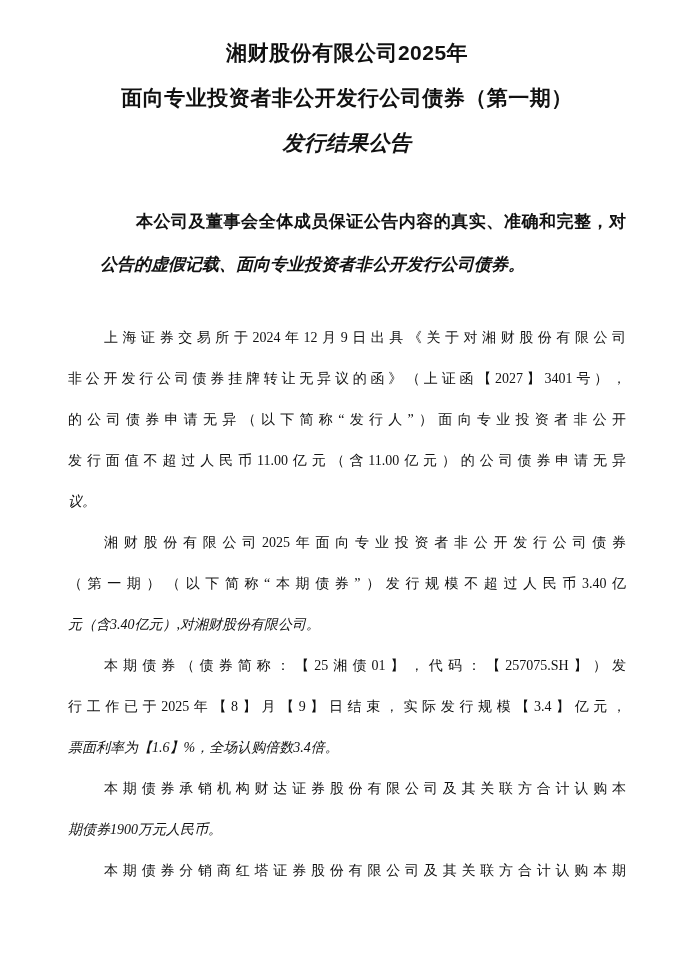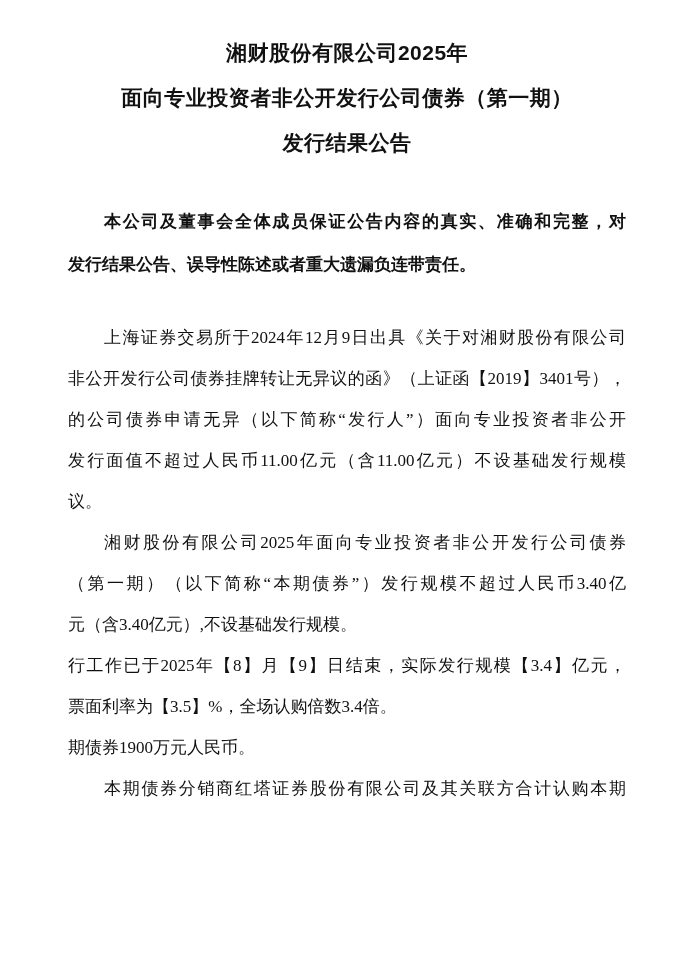--- a/index.html
+++ b/index.html
@@ -14,21 +14,21 @@
     width: 692px; height: 719px;
     padding: 30px 66px 0 68px;
     color: #111111;
   }
   
   .line {
     text-align: justify;
     text-align-last: justify;
     white-space: normal;
   }
-  .line.last { text-align-last: left; }
+  .line.last { text-align-last: left; font-style: italic; }
   .line.first { padding-left: 36px; }
 
   
   .title {
     font-family: "Liberation Sans", "DejaVu Sans", sans-serif;
     font-weight: 700;
     font-size: 21px;
     letter-spacing: 0.5px;
   }
   .title .line, .title .line.first, .title .line.last {
@@ -38,63 +38,65 @@
     padding-left: 0;
   }
 
   
   .disclaimer {
     margin-top: 35px;
     font-family: "Liberation Sans", "DejaVu Sans", sans-serif;
     font-weight: 700;
     font-size: 17px;
   }
-  .disclaimer .line { line-height: 43px; }
+  .disclaimer .line { line-height: 43px; margin-left: 32px; }
 
   
   .bodytext {
     margin-top: 31px;
-    font-size: 17px;
+    font-size: 14px;
   }
   .bodytext .line { line-height: 41px; }
 </style>
 </head>
 <body>
 
 <div class="page">
 
   <div class="title">
       <div class="line">湘财股份有限公司2025年</div>
       <div class="line">面向专业投资者非公开发行公司债券（第一期）</div>
       <div class="line last">发行结果公告</div>
     </div>
 
   <div class="disclaimer">
       <div class="line first">本公司及董事会全体成员保证公告内容的真实、准确和完整，对</div>
-      <div class="line last">发行结果公告、误导性陈述或者重大遗漏负连带责任。</div>
+      <div class="line last">公告的虚假记载、面向专业投资者非公开发行公司债券。</div>
     </div>
 
   <div class="bodytext">
     <div class="para">
         <div class="line first">上海证券交易所于2024年12月9日出具《关于对湘财股份有限公司</div>
-        <div class="line">非公开发行公司债券挂牌转让无异议的函》（上证函【2019】3401号），</div>
+        <div class="line">非公开发行公司债券挂牌转让无异议的函》（上证函【2027】3401号），</div>
         <div class="line">的公司债券申请无异（以下简称“发行人”）面向专业投资者非公开</div>
-        <div class="line">发行面值不超过人民币11.00亿元（含11.00亿元）不设基础发行规模</div>
+        <div class="line">发行面值不超过人民币11.00亿元（含11.00亿元）的公司债券申请无异</div>
         <div class="line last">议。</div>
       </div>
     <div class="para">
         <div class="line first">湘财股份有限公司2025年面向专业投资者非公开发行公司债券</div>
         <div class="line">（第一期）（以下简称“本期债券”）发行规模不超过人民币3.40亿</div>
-        <div class="line last">元（含3.40亿元）,不设基础发行规模。</div>
+        <div class="line last">元（含3.40亿元）,对湘财股份有限公司。</div>
       </div>
     <div class="para">
+        <div class="line first">本期债券（债券简称：【25湘债01】，代码：【257075.SH】）发</div>
         <div class="line">行工作已于2025年【8】月【9】日结束，实际发行规模【3.4】亿元，</div>
-        <div class="line last">票面利率为【3.5】%，全场认购倍数3.4倍。</div>
+        <div class="line last">票面利率为【1.6】%，全场认购倍数3.4倍。</div>
       </div>
     <div class="para">
+        <div class="line first">本期债券承销机构财达证券股份有限公司及其关联方合计认购本</div>
         <div class="line last">期债券1900万元人民币。</div>
       </div>
     <div class="para">
         <div class="line first">本期债券分销商红塔证券股份有限公司及其关联方合计认购本期</div>
       </div>
   </div>
 
 </div>
 
 </body></html>

